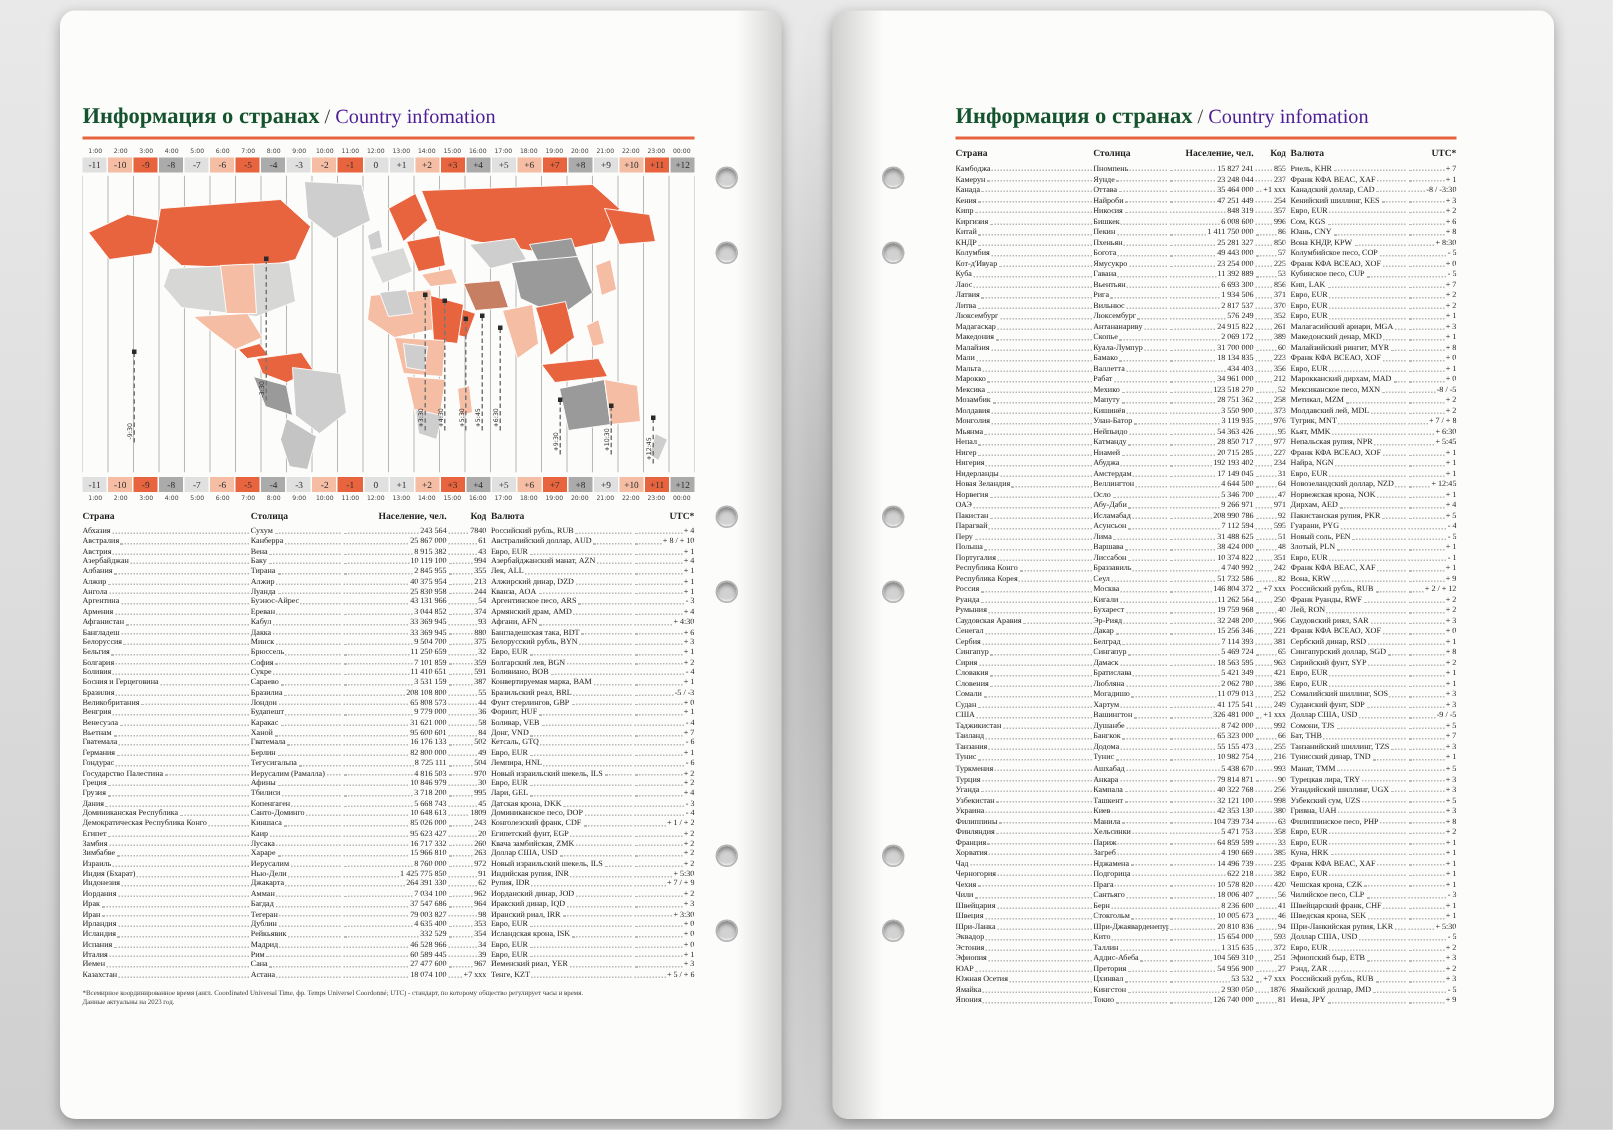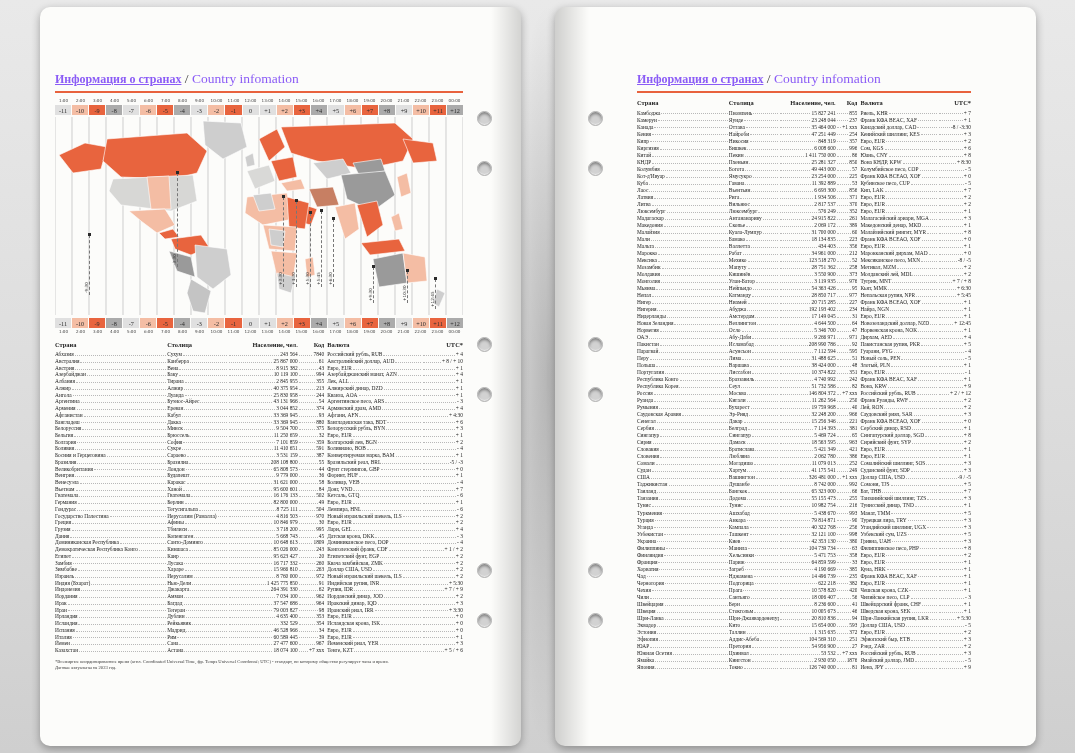--- a/index.html
+++ b/index.html
@@ -13,23 +13,23 @@
   .page-left{left:40px;}
   .page-right{left:555px;}
   .page-left::after{content:'';position:absolute;top:0;right:0;width:30px;height:100%;
     border-radius:0 10px 10px 0;background:linear-gradient(to left,rgba(0,0,0,.16),rgba(0,0,0,0));pointer-events:none;}
   .page-right::after{content:'';position:absolute;top:0;left:0;width:34px;height:100%;
     border-radius:10px 0 0 10px;background:linear-gradient(to right,rgba(0,0,0,.18),rgba(0,0,0,0));pointer-events:none;}
   .hole{position:absolute;width:13px;height:13px;border-radius:50%;background:#d2d2d2;
     border:1px solid #b4b4b4;box-shadow:inset 0 2px 3px rgba(0,0,0,.38),inset 0 -1px 1px rgba(255,255,255,.65);}
   
   .title{position:absolute;top:62px;height:20px;white-space:nowrap;overflow:hidden;}
-  .t-ru{font-weight:bold;font-size:12px;color:#8b5cf6;text-decoration:underline;}
+  .t-ru{font-weight:bold;font-size:15px;color:#14532d;}
   .t-sep{font-size:13.5px;color:#3a3a3a;}
-  .t-en{font-size:13.5px;color:#8b5cf6;}
+  .t-en{font-size:13.5px;color:#4c1d95;}
   .rule{position:absolute;top:84px;height:0;border-top:2px solid #e8623d;}
   
   .scale{position:absolute;left:15px;width:408px;}
   .times{display:flex;height:6px;}
   .time{flex:1;text-align:center;font-family:"DejaVu Sans",sans-serif;font-size:4.1px;color:#444;white-space:nowrap;overflow:visible;}
   .cells{display:flex;height:10px;margin-top:1px;}
   .cell{flex:1;display:flex;align-items:center;justify-content:center;margin-right:1px;
     font-size:6.2px;color:#2d2d2d;font-family:"Liberation Serif",serif;}
   .cell:last-child{margin-right:0;}
   .lg{background:#e0e0e0;}

